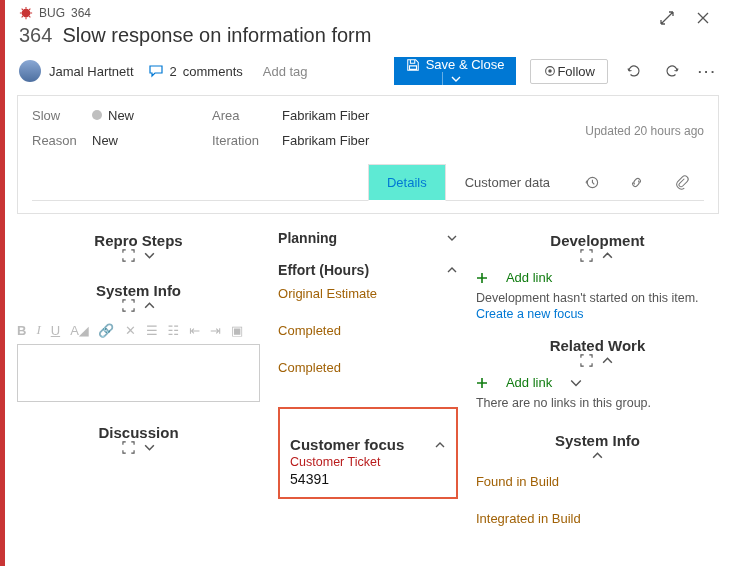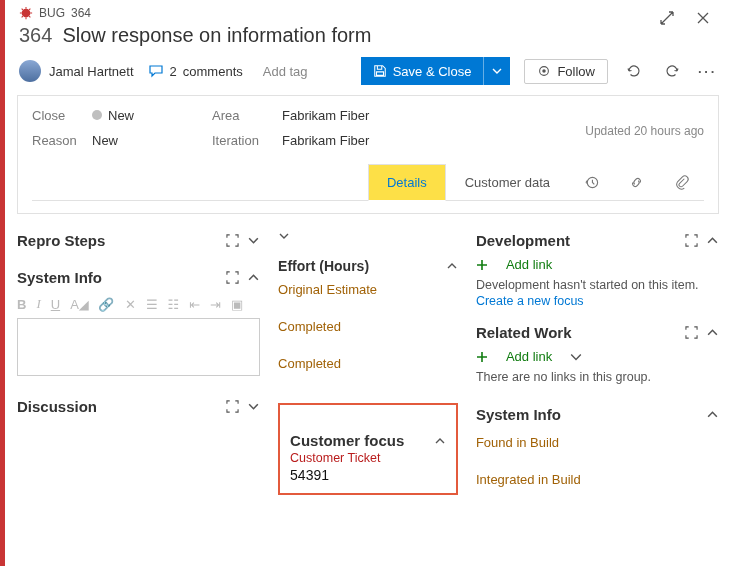--- a/index.html
+++ b/index.html
@@ -64,25 +64,26 @@
   .comments { display: flex; align-items: center; gap: 6px; color: #0078d4; font-size: 13px; }
   .comments .count { color: #333; }
   .add-tag { color: #888; font-size: 13px; padding: 2px 6px; }
   .spacer { flex: 1; }
   .save-btn {
     background: #0078d4; color: #fff;
     display: flex; align-items: center;
     height: 28px;
     border: none;
     font-size: 13px;
+    flex-direction: column;
   }
   .save-btn .main { display:flex; align-items:center; gap:6px; padding: 0 12px; }
   .save-btn .caret { padding: 0 8px; border-left: 1px solid rgba(255,255,255,0.4); height:100%; display:flex; align-items:center;}
   .follow {
-    display: flex; align-items:center; gap:6px;
+    display: flex; align-items:center; 
     padding: 4px 12px;
     border: 1px solid #ccc;
     border-radius: 2px;
     color: #333;
     font-size: 13px;
   }
   .icon-btn { color:#555; padding:4px; }
   .icon-btn svg { width:16px; height:16px; }
   .kebab { letter-spacing: 2px; font-weight:bold; color:#555; }
 
@@ -120,35 +121,36 @@
     color:#555;
     border:1px solid transparent;
     border-bottom:none;
     display:flex; align-items:center; gap:6px;
   }
   .tab.active {
     color:#0078d4;
     border-color:#e1e1e1;
     border-bottom:1px solid #fff;
     margin-bottom:-1px;
-    background:#fde047;
+    background:#5eead4;
   }
   .tab.icon-only { padding:10px 14px; }
   .tab svg { width:15px; height:15px; }
 
   .columns {
     display:grid;
     grid-template-columns: 1fr 0.74fr 1fr;
     gap: 18px;
     padding: 14px 0 12px 0;
   }
   .section-head {
     display:flex; align-items:center;
     font-size:15px; font-weight:600; color:#333;
     padding: 4px 0;
+    flex-direction: column;
   }
   .section-head .title { flex:1; }
   .section-head .ctrls { display:flex; gap:8px; align-items:center; color:#555; }
   .section-head .ctrls svg { width:13px; height:13px; }
   .sub-head {
     display:flex; align-items:center;
     font-size:14px; font-weight:600; color:#333;
     padding:6px 0 2px 0;
   }
   .sub-head .title { flex:1; }
@@ -267,21 +269,21 @@
     <span class="icon-btn">
       <svg viewBox="0 0 16 16">
           <path d="M13 8 a5 5 0 1 0 -1.5 3.5 M13 8 l1 -2.5 M13 8 l-2.5 -0.5" fill="none" stroke="#555" stroke-width="1.2"></path>
         </svg>
     </span>
     <span class="kebab">···</span>
   </div>
 
   <div class="meta-card">
     <div class="meta-grid">
-      <span class="label">Close</span>
+      <span class="label">Slow</span>
       <span class="value"><span class="state-dot"></span><span>New</span></span>
       <span class="label">Area</span>
       <span class="value">Fabrikam Fiber</span>
       <span class="label">Reason</span>
       <span class="value">New</span>
       <span class="label">Iteration</span>
       <span class="value">Fabrikam Fiber</span>
     </div>
     <div class="updated">Updated 20 hours ago</div>
 
@@ -357,20 +359,21 @@
             </svg>
           <svg viewBox="0 0 12 12">
               <path d="M2 4 L6 8 L10 4" stroke="#555" fill="none" stroke-width="1.4"></path>
             </svg>
         </span>
       </div>
     </div>
 
     <div class="col-mid">
       <div class="sub-head">
+        <span class="title">Planning</span>
         <svg width="12" height="12" viewBox="0 0 12 12">
             <path d="M2 4 L6 8 L10 4" stroke="#555" fill="none" stroke-width="1.4"></path>
           </svg>
       </div>
 
       <div class="sub-head" style="margin-top:12px">
         <span class="title">Effort (Hours)</span>
         <svg width="12" height="12" viewBox="0 0 12 12">
             <path d="M2 8 L6 4 L10 8" stroke="#555" fill="none" stroke-width="1.4"></path>
           </svg>

